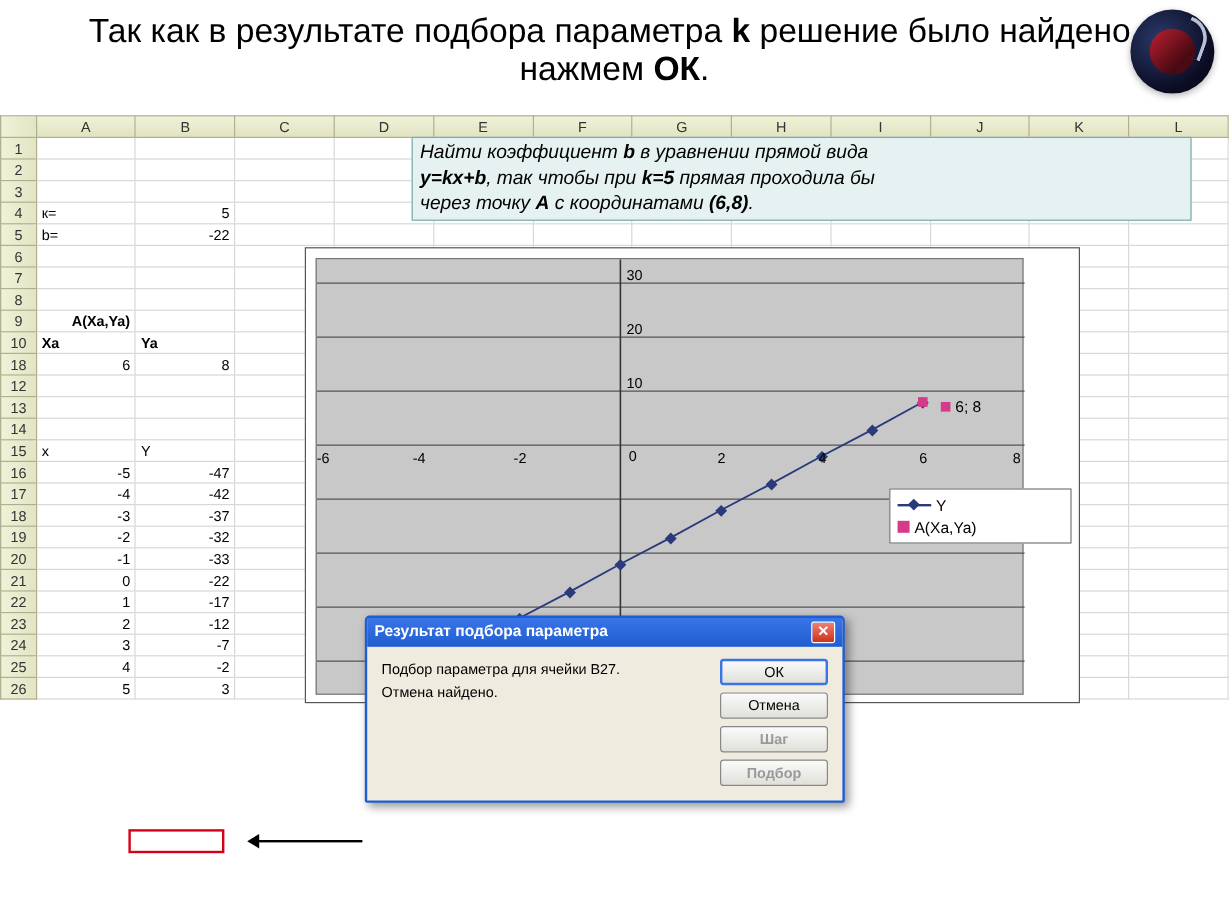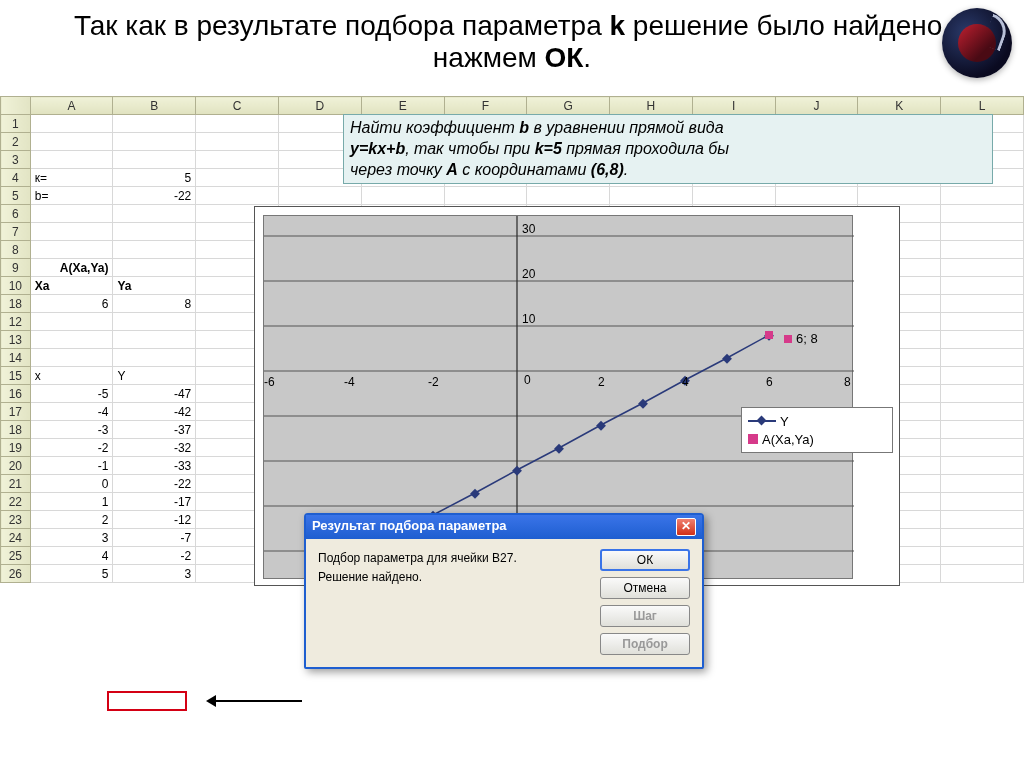--- a/index.html
+++ b/index.html
@@ -695,21 +695,21 @@
 <div class="arrow"></div>
 
 <div class="dlg">
   <div class="dlg-title">
     <span>Результат подбора параметра</span>
     <div class="dlg-close">✕</div>
   </div>
   <div class="dlg-body">
     <div class="dlg-left">
       <div>Подбор параметра для ячейки B27.</div>
-      <div>Решение найдено.</div>
+      <div>Отмена найдено.</div>
     </div>
     <div class="dlg-right">
       <button class="dlg-btn primary">ОК</button>
       <button class="dlg-btn">Отмена</button>
       <button class="dlg-btn disabled">Шаг</button>
       <button class="dlg-btn disabled">Подбор</button>
     </div>
   </div>
 </div>
 

